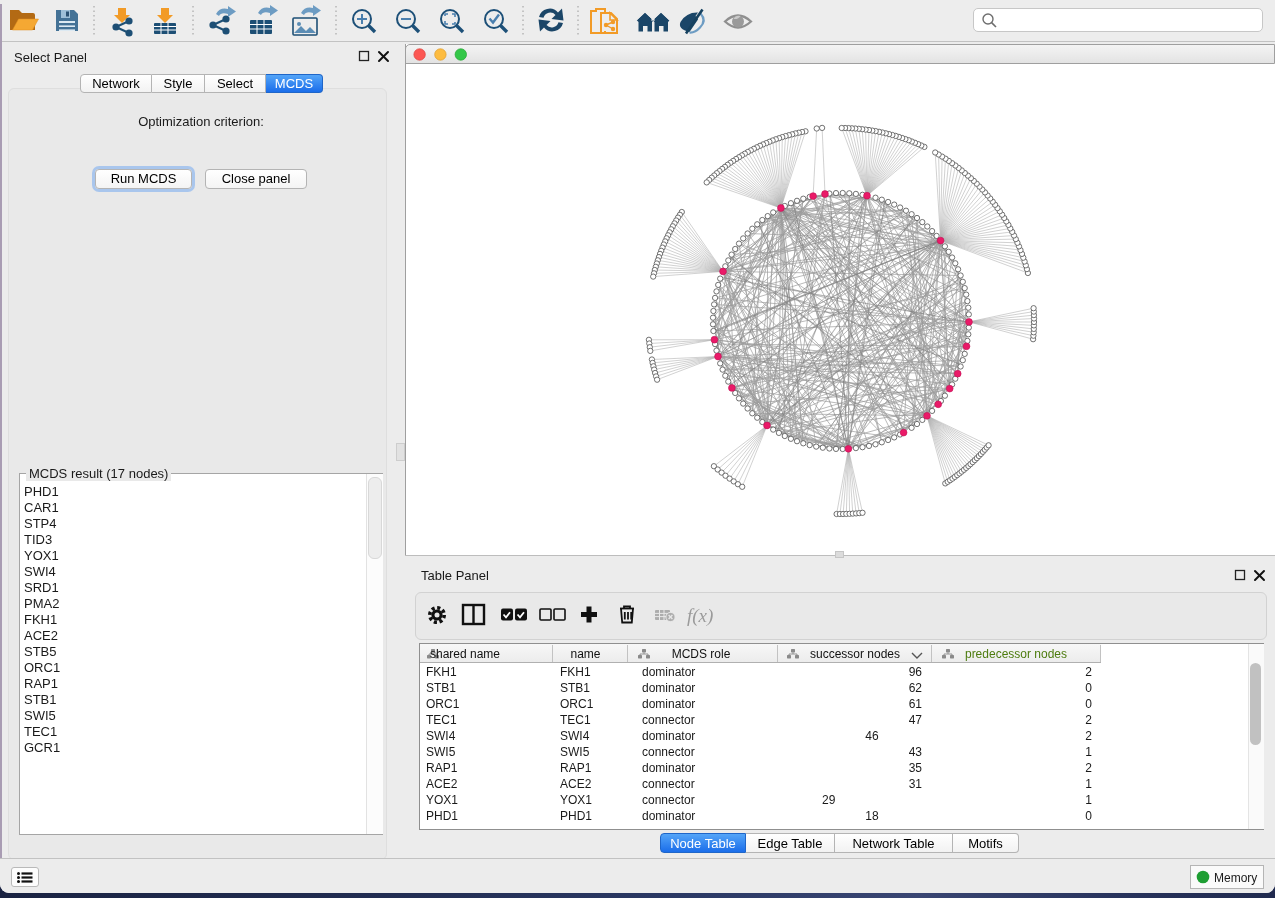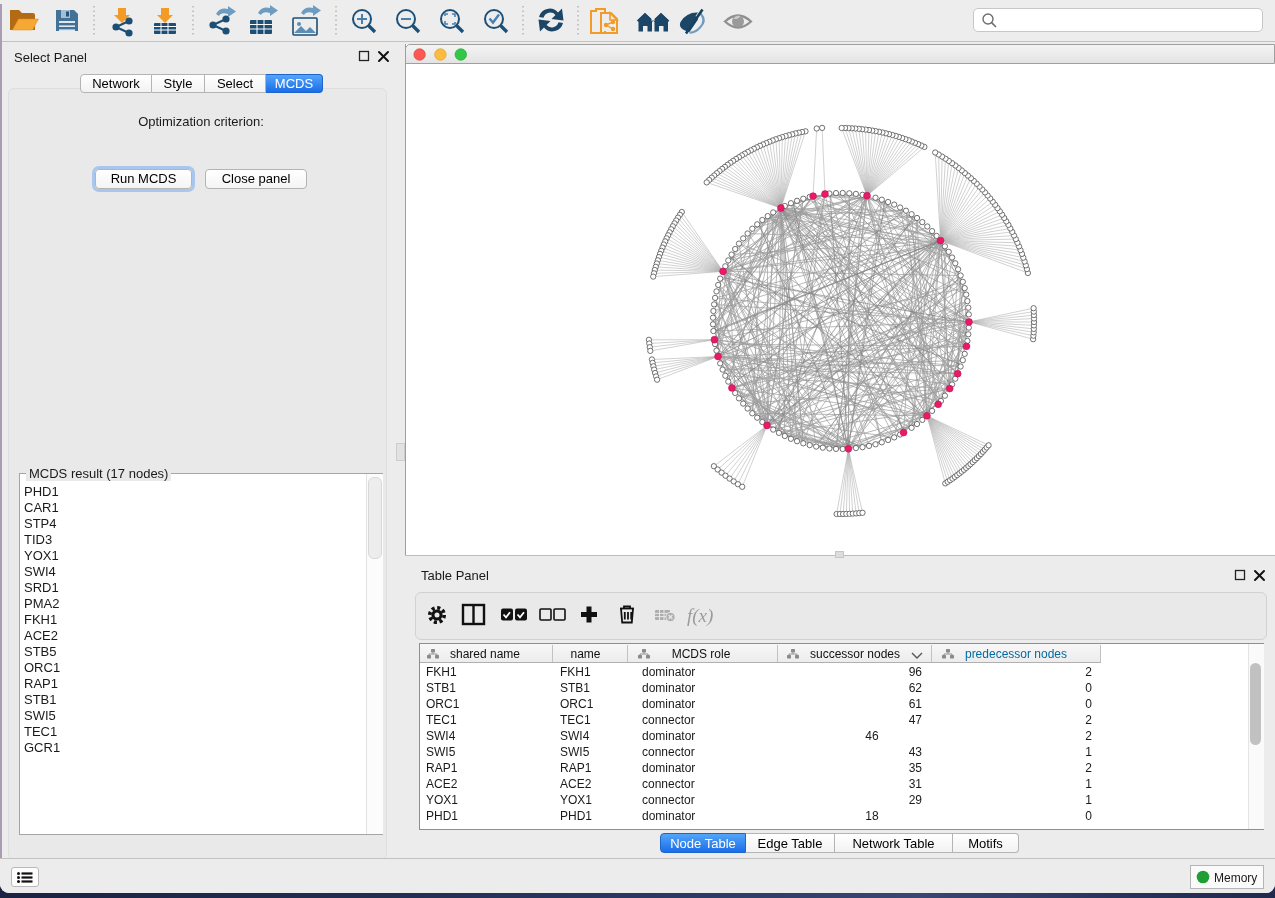--- a/index.html
+++ b/index.html
@@ -1166,25 +1166,25 @@
 <svg class="abs" style="left:942px;top:649px" width="12" height="10">
       <g fill="#8a8a8a">
         <rect x="4" y="0" width="4" height="3.4" rx="0.6"></rect>
         <rect x="0" y="6" width="4" height="3.4" rx="0.6"></rect>
         <rect x="8" y="6" width="4" height="3.4" rx="0.6"></rect>
       </g>
       <g stroke="#8a8a8a" stroke-width="0.9" fill="none">
         <path d="M6 3.4 v1.6 M2 6 v-1 h8 v1"></path>
       </g>
     </svg>
-<div class="abs t12" style="left:430px;top:647px;width:110px;text-align:center;color:#111">shared name</div>
+<div class="abs t12" style="left:430px;top:647px;width:110px;text-align:left;color:#111">shared name</div>
 <div class="abs t12" style="left:548px;top:647px;width:75px;text-align:center;color:#111">name</div>
 <div class="abs t12" style="left:638px;top:647px;width:126px;text-align:center;color:#111">MCDS role</div>
 <div class="abs t12" style="left:800px;top:647px;width:110px;text-align:center;color:#111">successor nodes</div>
-<div class="abs t12" style="left:946px;top:647px;width:140px;text-align:center;color:#0369a1">predecessor nodes</div>
+<div class="abs t12" style="left:946px;top:647px;width:140px;text-align:center;color:#4d7c0f">predecessor nodes</div>
 <svg class="abs" style="left:910px;top:651px" width="14" height="9">
       <path d="M2 2 l5 5 5 -5" fill="none" stroke="#555" stroke-width="1.4"></path>
     </svg>
 <div class="abs" style="left:552px;top:645px;width:1px;height:17px;background:#c2c2c2"></div>
 <div class="abs" style="left:627px;top:645px;width:1px;height:17px;background:#c2c2c2"></div>
 <div class="abs" style="left:777px;top:645px;width:1px;height:17px;background:#c2c2c2"></div>
 <div class="abs" style="left:931px;top:645px;width:1px;height:17px;background:#c2c2c2"></div>
 <div class="abs" style="left:1100px;top:645px;width:1px;height:17px;background:#c2c2c2"></div>
 <div class="abs t12" style="left:426px;top:665px">FKH1</div>
 <div class="abs t12" style="left:560px;top:665px">FKH1</div>
@@ -1222,21 +1222,21 @@
 <div class="abs t12" style="left:822px;top:761px;width:100px;text-align:right">35</div>
 <div class="abs t12" style="left:992px;top:761px;width:100px;text-align:right">2</div>
 <div class="abs t12" style="left:426px;top:777px">ACE2</div>
 <div class="abs t12" style="left:560px;top:777px">ACE2</div>
 <div class="abs t12" style="left:642px;top:777px">connector</div>
 <div class="abs t12" style="left:822px;top:777px;width:100px;text-align:right">31</div>
 <div class="abs t12" style="left:992px;top:777px;width:100px;text-align:right">1</div>
 <div class="abs t12" style="left:426px;top:793px">YOX1</div>
 <div class="abs t12" style="left:560px;top:793px">YOX1</div>
 <div class="abs t12" style="left:642px;top:793px">connector</div>
-<div class="abs t12" style="left:822px;top:793px;width:100px;text-align:right">29</div>
+<div class="abs t12" style="left:822px;top:793px;width:100px;text-align:left">29</div>
 <div class="abs t12" style="left:992px;top:793px;width:100px;text-align:right">1</div>
 <div class="abs t12" style="left:426px;top:809px">PHD1</div>
 <div class="abs t12" style="left:560px;top:809px">PHD1</div>
 <div class="abs t12" style="left:642px;top:809px">dominator</div>
 <div class="abs t12" style="left:822px;top:809px;width:100px;text-align:center">18</div>
 <div class="abs t12" style="left:992px;top:809px;width:100px;text-align:right">0</div>
 <div class="abs" style="left:1248px;top:644px;width:15px;height:185px;background:#fafafa;border-left:1px solid #e4e4e4"></div>
 <div class="abs" style="left:1250px;top:663px;width:11px;height:82px;background:#c1c1c1;border-radius:6px"></div>
 <div class="abs" style="left:660px;top:833px;height:20px;display:flex;font-size:13px;line-height:19px;text-align:center">
  <div style="box-sizing:border-box;width:86px;background:linear-gradient(#54a5f8,#1a6dea);border:1px solid #1f66c8;border-radius:4px 0 0 4px;color:#fff">Node Table</div>

